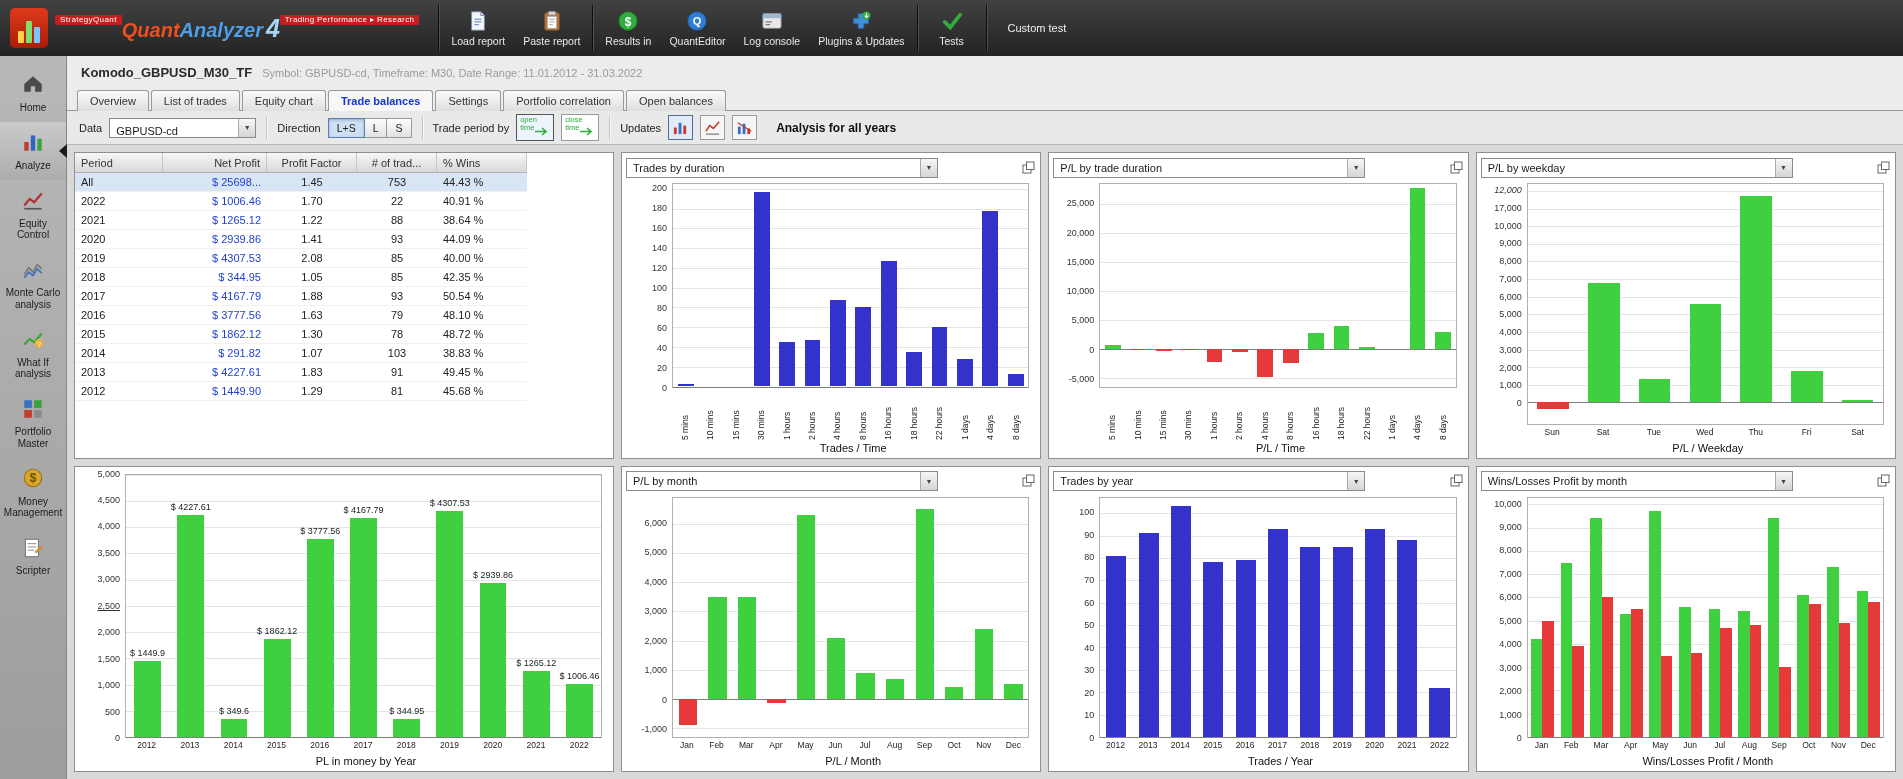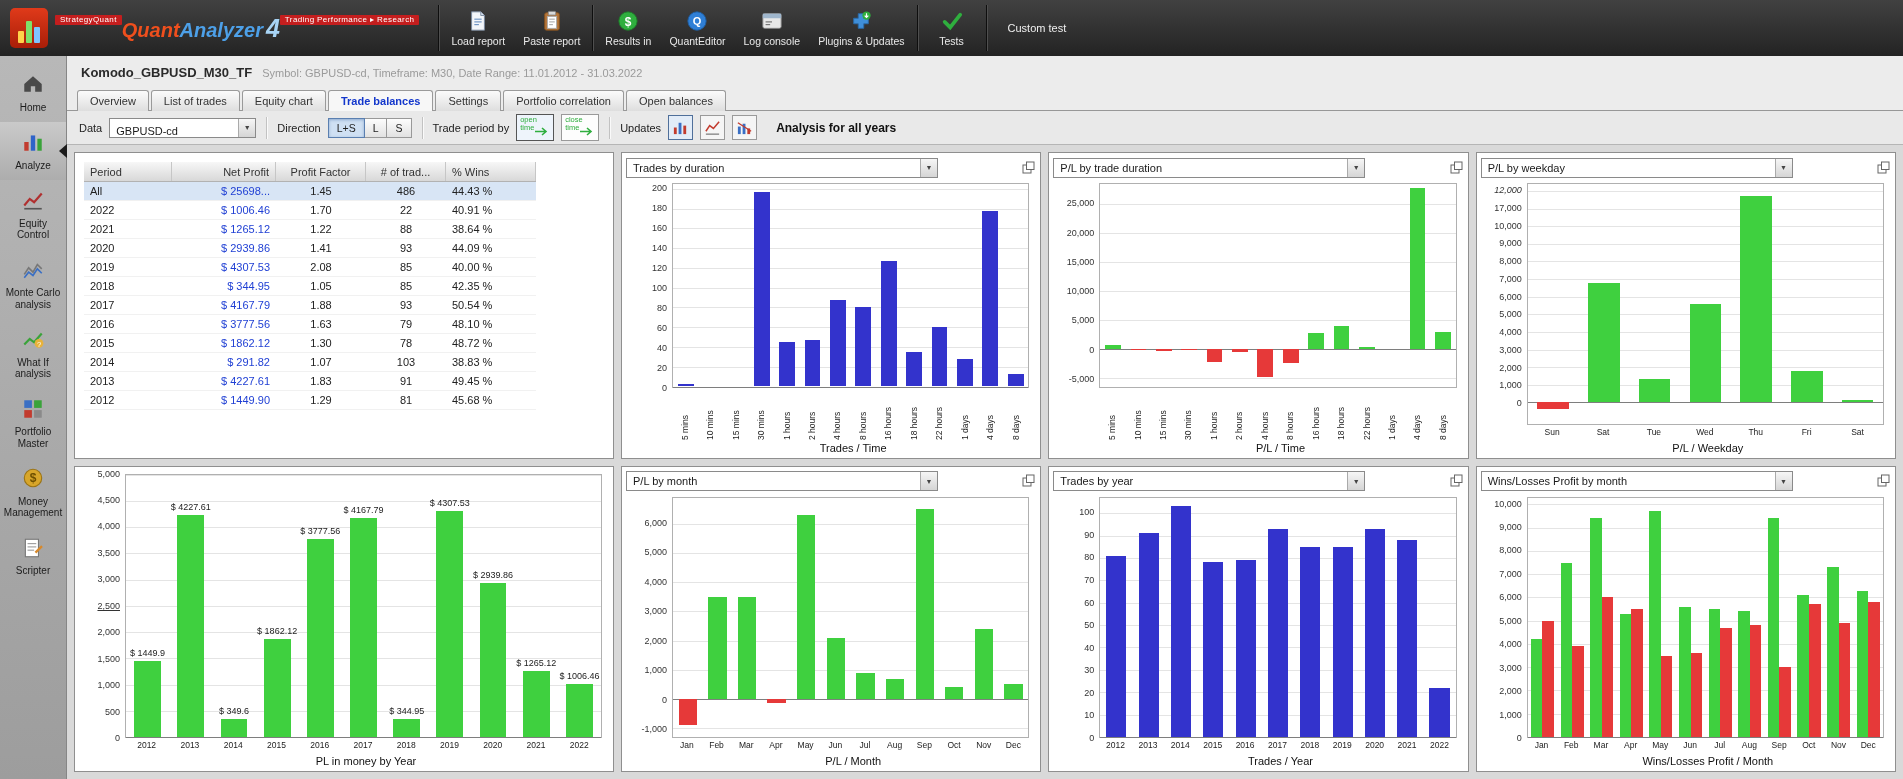--- a/index.html
+++ b/index.html
@@ -62,21 +62,21 @@
   .analysis-label { font-weight:bold; font-size:12px; color:#111; margin-left:12px; white-space:nowrap; }
 
   
   .grid { flex:1; display:grid; grid-template-columns:540px 1fr 1fr 1fr; grid-template-rows:1fr 1fr; gap:7px; padding:7px; min-height:0; }
   .panel { background:#fff; border:1px solid #8f8f8f; display:flex; flex-direction:column; min-height:0; min-width:0; padding:4px 4px 2px; }
   .panel-header { height:21px; flex:0 0 21px; display:flex; align-items:center; justify-content:space-between; gap:6px; margin-bottom:2px; }
   .chart-dd { width:76%; max-width:330px; }
   .expand-btn { border:none; background:transparent; padding:0 1px; cursor:pointer; height:14px; }
 
   
-  .table-panel { padding:9px; }
+  .table-panel { padding:0; }
   .thead { display:flex; background:linear-gradient(#f7f7f7,#d8d8d8); border-bottom:1px solid #b2b2b2; height:20px; align-items:stretch; width:452px; }
   .th { font-size:11px; color:#333; padding:0 6px; border-right:1px solid #c6c6c6; display:flex; align-items:center; }
   .trow { display:flex; height:19px; align-items:center; width:452px; border-bottom:1px solid #f1f1f1; font-size:11px; color:#222; cursor:pointer; }
   .trow.sel { background:#d8e5f5; }
   .tcell { padding:0 6px; display:flex; align-items:center; height:100%; }
   .c-period { width:88px; }
   .c-np { width:104px; justify-content:flex-end; }
   .c-pf { width:90px; justify-content:center; }
   .c-nt { width:80px; justify-content:center; }
   .c-wins { width:90px; }
@@ -331,21 +331,21 @@
             <div class="th c-np">Net Profit</div>
             <div class="th c-pf">Profit Factor</div>
             <div class="th c-nt"># of trad...</div>
             <div class="th c-wins">% Wins</div>
           </div>
           <div id="table-body">
               <div class="trow sel">
                 <div class="tcell c-period">All</div>
                 <div class="tcell c-np np-val">$ 25698...</div>
                 <div class="tcell c-pf">1.45</div>
-                <div class="tcell c-nt">486</div>
+                <div class="tcell c-nt">753</div>
                 <div class="tcell c-wins">44.43 %</div>
               </div>
               <div class="trow">
                 <div class="tcell c-period">2022</div>
                 <div class="tcell c-np np-val">$ 1006.46</div>
                 <div class="tcell c-pf">1.70</div>
                 <div class="tcell c-nt">22</div>
                 <div class="tcell c-wins">40.91 %</div>
               </div>
               <div class="trow">

